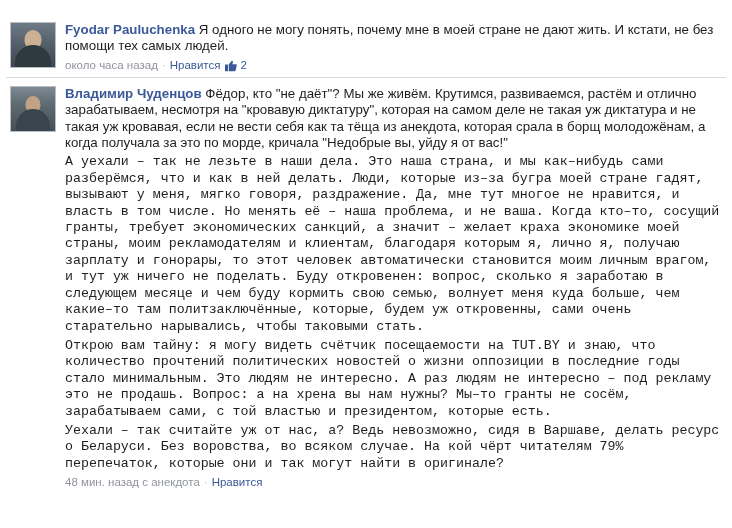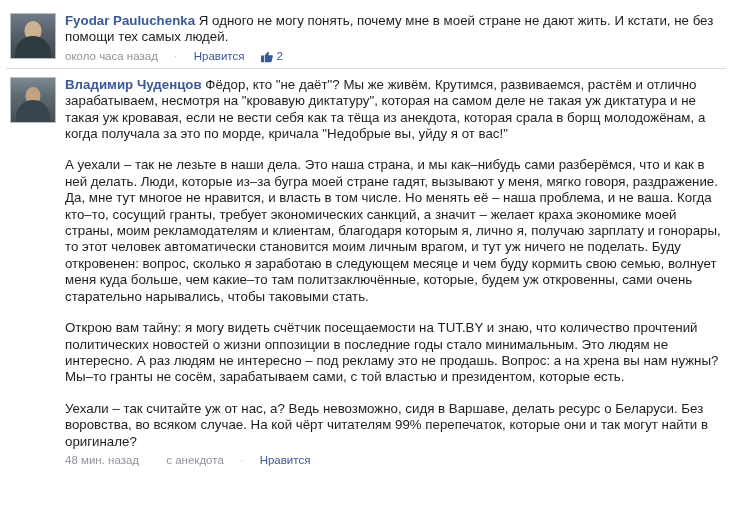--- a/index.html
+++ b/index.html
@@ -21,22 +21,21 @@
     background: #ffffff;
     padding: 0;
   }
   .comment {
     display: flex;
     align-items: flex-start;
     padding: 8px 10px 6px 10px;
     box-sizing: border-box;
   }
   .comment.first {
-    padding-top: 6px;
-    margin-top: 7px;
+    padding-top: 22px;
   }
   .divider {
     height: 1px;
     background: #d8dadf;
     margin: 0 6px;
   }
   .avatar {
     width: 46px;
     height: 46px;
     flex: 0 0 46px;
@@ -89,30 +88,31 @@
   .author {
     color: #3b5998;
     font-weight: bold;
     text-decoration: none;
     cursor: pointer;
   }
   .para {
     margin: 0;
   }
   .para + .para {
-    margin-top: 15px;
+    margin-top: 3px;
+    font-family: Liberation Mono, monospace;
   }
   .meta {
     margin-top: 4px;
     font-size: 11.5px;
     color: #90949c;
     display: flex;
     align-items: flex-end;
     flex-wrap: wrap;
-    gap: 12px;
+    gap: 0;
   }
   .meta .time {
     color: #90949c;
   }
   .meta .sep {
     color: #bec2c9;
     margin: 0 4px;
   }
   .meta .like {
     color: #3b5998;
@@ -174,21 +174,21 @@
   <div class="comment">
     <div class="avatar a2">
       <div class="head"></div>
       <div class="body"></div>
     </div>
     <div class="bubble">
       <div class="text">
         <span class="author">Владимир Чуденцов</span><span> </span><span class="para">Фёдор, кто "не даёт"? Мы же живём. Крутимся, развиваемся, растём и отлично зарабатываем, несмотря на "кровавую диктатуру", которая на самом деле не такая уж диктатура и не такая уж кровавая, если не вести себя как та тёща из анекдота, которая срала в борщ молодожёнам, а когда получала за это по морде, кричала "Недобрые вы, уйду я от вас!"</span>
         <div class="para">А уехали – так не лезьте в наши дела. Это наша страна, и мы как–нибудь сами разберёмся, что и как в ней делать. Люди, которые из–за бугра моей стране гадят, вызывают у меня, мягко говоря, раздражение. Да, мне тут многое не нравится, и власть в том числе. Но менять её – наша проблема, и не ваша. Когда кто–то, сосущий гранты, требует экономических санкций, а значит – желает краха экономике моей страны, моим рекламодателям и клиентам, благодаря которым я, лично я, получаю зарплату и гонорары, то этот человек автоматически становится моим личным врагом, и тут уж ничего не поделать. Буду откровенен: вопрос, сколько я заработаю в следующем месяце и чем буду кормить свою семью, волнует меня куда больше, чем какие–то там политзаключённые, которые, будем уж откровенны, сами очень старательно нарывались, чтобы таковыми стать.</div>
         <div class="para">Открою вам тайну: я могу видеть счётчик посещаемости на TUT.BY и знаю, что количество прочтений политических новостей о жизни оппозиции в последние годы стало минимальным. Это людям не интересно. А раз людям не интересно – под рекламу это не продашь. Вопрос: а на хрена вы нам нужны? Мы–то гранты не сосём, зарабатываем сами, с той властью и президентом, которые есть.</div>
-        <div class="para">Уехали – так считайте уж от нас, а? Ведь невозможно, сидя в Варшаве, делать ресурс о Беларуси. Без воровства, во всяком случае. На кой чёрт читателям 99% перепечаток, которые они и так могут найти в оригинале?</div>
+        <div class="para">Уехали – так считайте уж от нас, а? Ведь невозможно, сидя в Варшаве, делать ресурс о Беларуси. Без воровства, во всяком случае. На кой чёрт читателям 79% перепечаток, которые они и так могут найти в оригинале?</div>
       </div>
       <div class="meta">
         <span class="time">48 мин. назад</span>
         <span>&nbsp;</span>
         <span class="time">с анекдота</span>
         <span class="sep">·</span>
         <span class="like">Нравится</span>
       </div>
     </div>
   </div>

